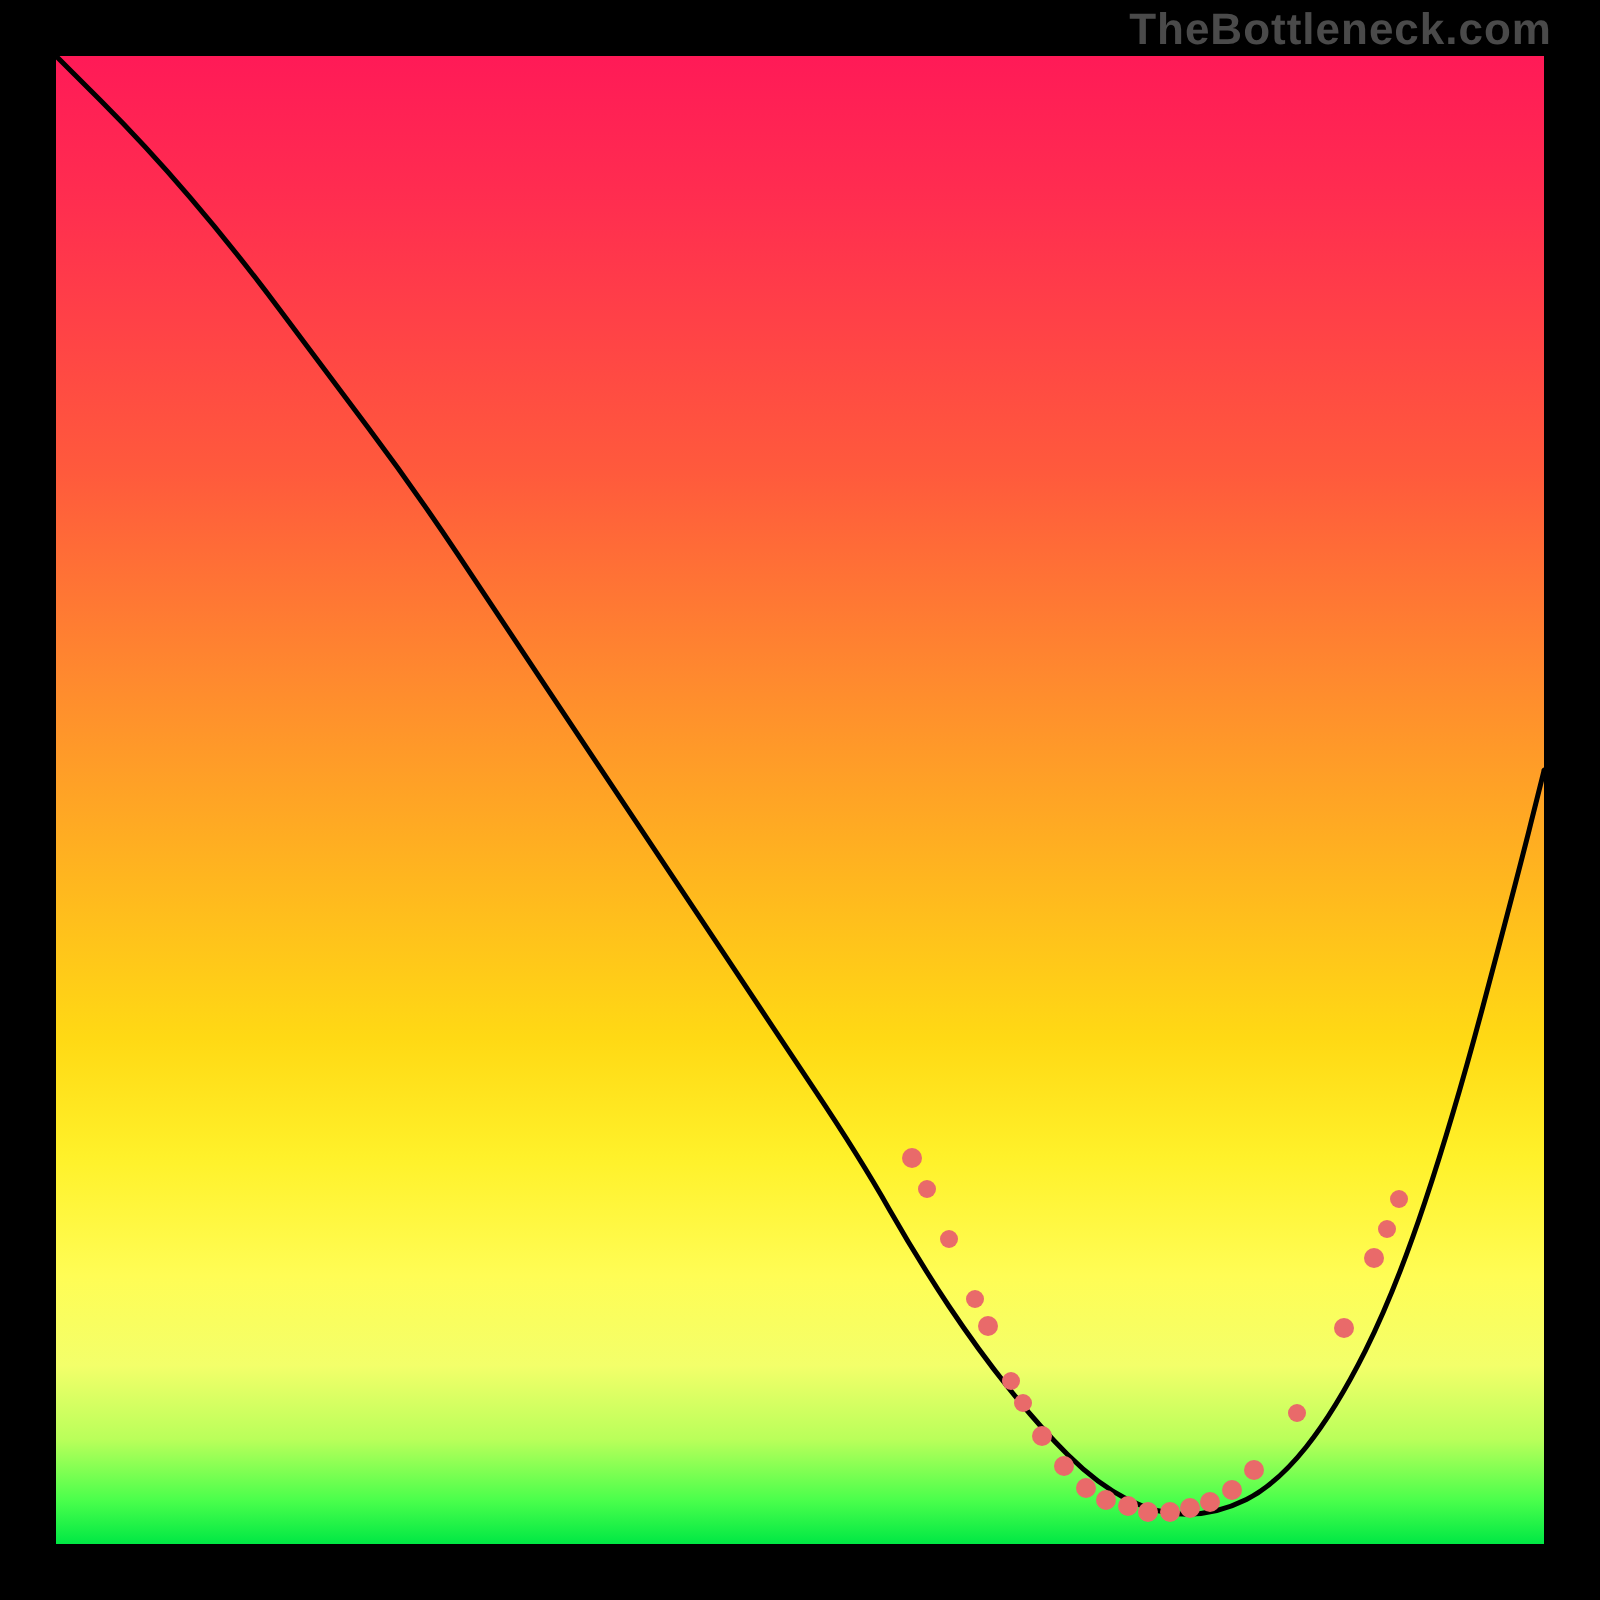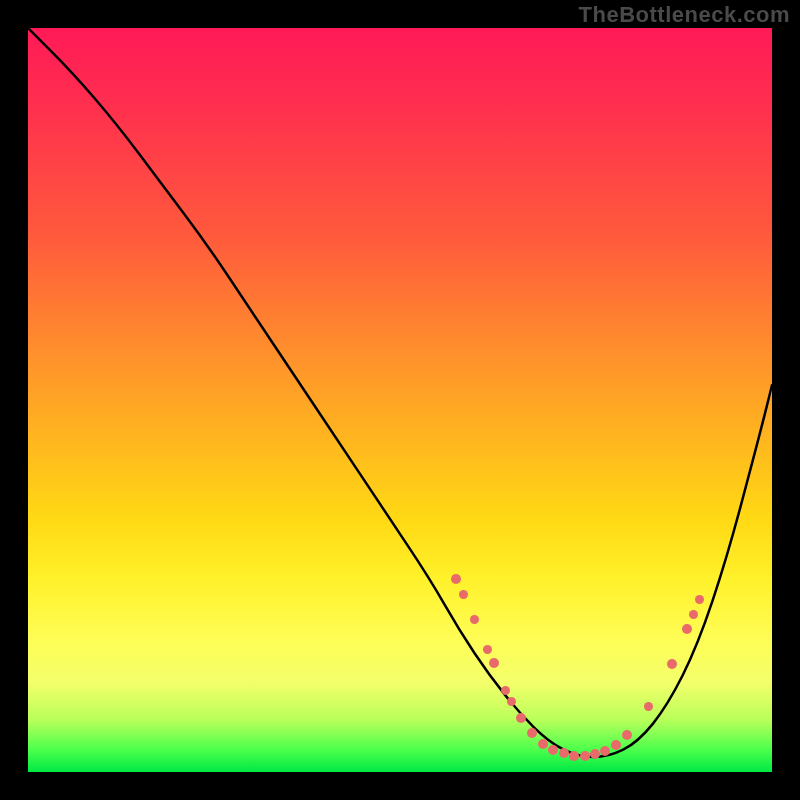--- a/index.html
+++ b/index.html
@@ -13,21 +13,21 @@
   }
   .outer {
     position: relative;
     width: 800px;
     height: 800px;
     background: #000000;
   }
   .watermark {
     position: absolute;
     top: 2px;
-    right: 10px;
+    right: 24px;
     color: #4a4a4a;
     font-size: 22px;
     font-weight: bold;
     letter-spacing: 0.5px;
     z-index: 20;
   }
   .plot {
     position: absolute;
     left: 28px;
     top: 28px;

